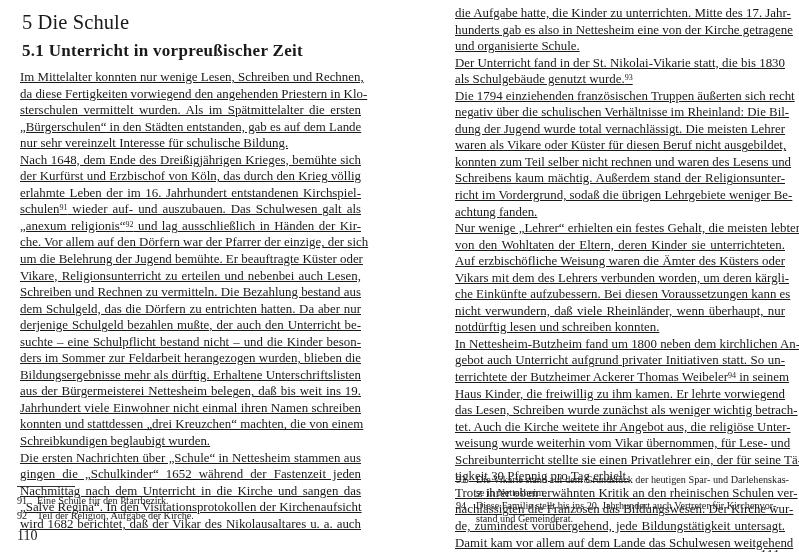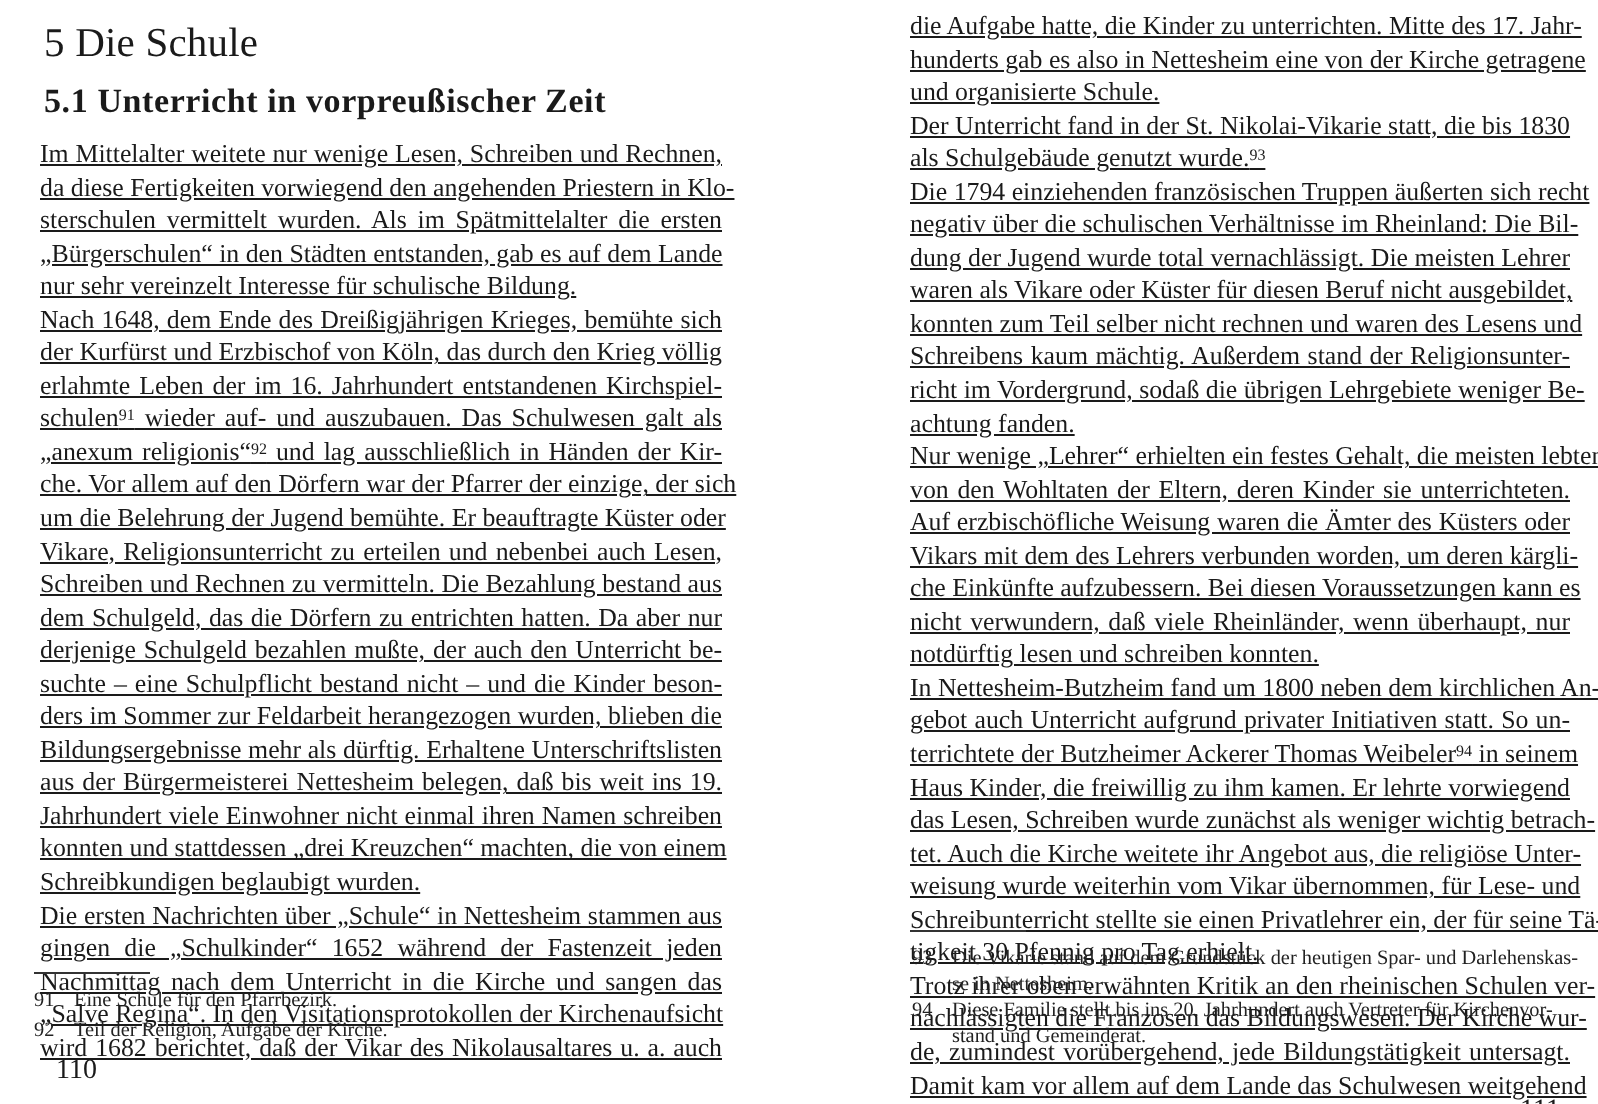--- a/index.html
+++ b/index.html
@@ -22,31 +22,31 @@
   .fn { position:absolute; font-size:10.2px; line-height:12.5px; color:#222; }
   .fn .num { position:absolute; left:0; top:0; }
   .fn .txt { position:absolute; left:20px; top:0; white-space:nowrap; }
   .fn .txt div { white-space:nowrap; }
   #left .fn1 { left:17px; top:495px; }
   #left .fn2 { left:17px; top:510px; }
   #right .fn1 { left:56px; top:474px; }
   #right .fn2 { left:56px; top:500px; }
   #right .fn .txt { width:326px; }
   .pagenum { position:absolute; font-size:14px; }
-  #left .pagenum { left:28px; top:528px; }
+  #left .pagenum { left:17px; top:528px; }
   #right .pagenum { left:360px; top:548px; }
 </style>
 </head>
 <body>
 
 <div class="page" id="left">
   <div class="h1">5  Die Schule</div>
   <div class="h2">5.1  Unterricht in vorpreußischer Zeit</div>
   <div class="body">
-      <span class="line">Im Mittelalter weitete nur wenige Lesen, Schreiben und Rechnen,</span>
+      <span class="line">Im Mittelalter konnten nur wenige Lesen, Schreiben und Rechnen,</span>
       <span class="line">da diese Fertigkeiten vorwiegend den angehenden Priestern in Klo-</span>
       <span class="line">sterschulen vermittelt wurden. Als im Spätmittelalter die ersten</span>
       <span class="line">„Bürgerschulen“ in den Städten entstanden, gab es auf dem Lande</span>
       <span class="line last">nur sehr vereinzelt Interesse für schulische Bildung.</span>
       <span class="line">Nach 1648, dem Ende des Dreißigjährigen Krieges, bemühte sich</span>
       <span class="line">der Kurfürst und Erzbischof von Köln, das durch den Krieg völlig</span>
       <span class="line">erlahmte Leben der im 16. Jahrhundert entstandenen Kirchspiel-</span>
       <span class="line">schulen<sup>91</sup> wieder auf- und auszubauen. Das Schulwesen galt als</span>
       <span class="line">„anexum religionis“<sup>92</sup> und lag ausschließlich in Händen der Kir-</span>
       <span class="line">che. Vor allem auf den Dörfern war der Pfarrer der einzige, der sich</span>

